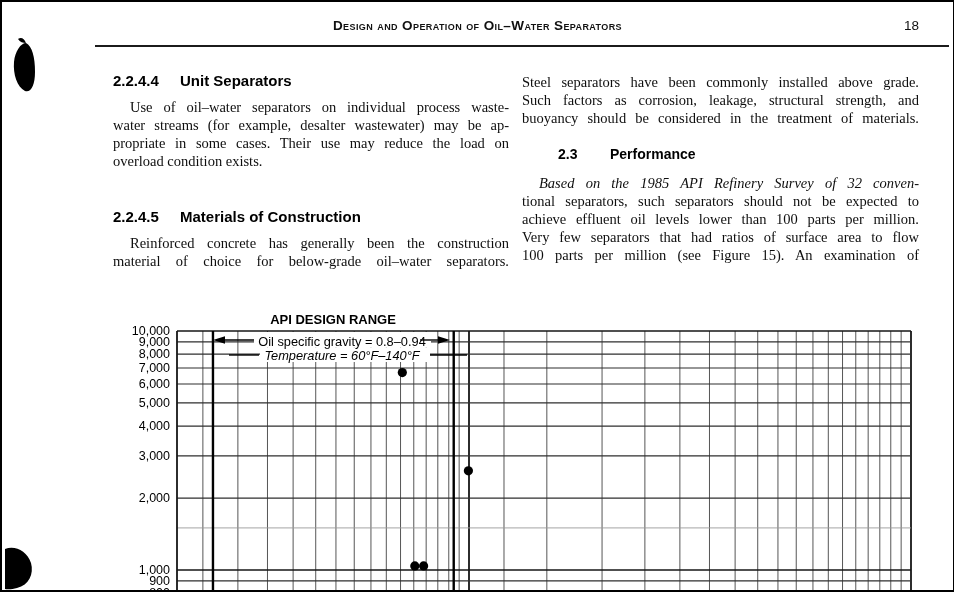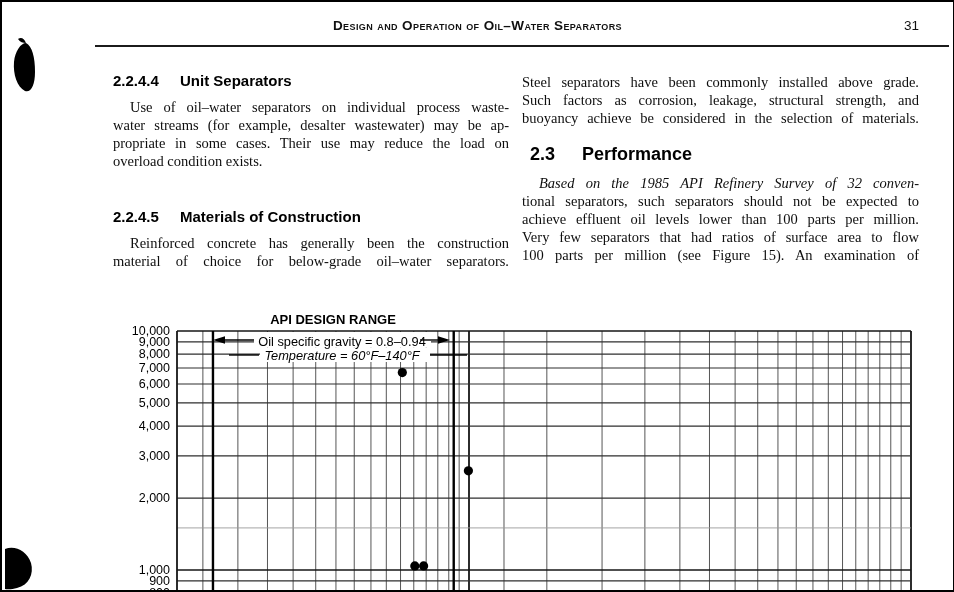--- a/index.html
+++ b/index.html
@@ -16,62 +16,62 @@
   .folio{
     position:absolute;top:16px;right:34px;
     font-family:"Liberation Sans",sans-serif;font-size:13.5px;color:#111;
   }
   .head-rule{position:absolute;top:43px;left:93px;width:854px;height:2px;background:#1b1b1b;}
   .col{position:absolute;font-size:14.5px;line-height:18px;}
   .col-left{left:111px;top:70px;width:396px;}
   .col-right{left:520px;top:71px;width:397px;}
   .head{font-family:"Liberation Sans",sans-serif;font-weight:bold;color:#000;}
   .head.h3{font-size:15px;line-height:17px;}
-  .head.h2{font-size:18px;line-height:20px;padding-left:8px;}
+  .head.h2{font-size:14px;line-height:20px;padding-left:8px;margin-left:28px;}
   .head.h3 .num{display:inline-block;width:67px;}
   .head.h2 .num{display:inline-block;width:52px;}
   .para{margin:0;}
   .head + .para{margin-top:9px;}
   .para + .head.h3{margin-top:38px;}
   .para + .head.h2{margin-top:17px;}
   .head.h2 + .para{margin-top:10px;}
   .pline{text-align:justify;text-align-last:justify;}
   .pline.last{text-align-last:auto;}
   .pline.ind{padding-left:17px;}
   .chart-overlay{position:absolute;left:0;top:0;width:954px;height:592px;pointer-events:none;}
   .bottom-frame{position:absolute;left:0;top:588px;width:100%;height:3px;background:#000;}
 </style>
 </head>
 <body>
 
 <div class="page">
 
   <div class="running-head">Design and Operation of Oil–Water Separators</div>
-  <div class="folio">31</div>
+  <div class="folio">18</div>
   <div class="head-rule"></div>
 
   <div class="col col-left" id="col-left">
       <div class="head h3"><span class="num">2.2.4.4</span><span>Unit Separators</span></div>
       <div class="para">
         <div class="pline ind"><span>Use of oil–water separators on individual process waste-</span></div>
         <div class="pline"><span>water streams (for example, desalter wastewater) may be ap-</span></div>
         <div class="pline"><span>propriate in some cases. Their use may reduce the load on</span></div>
         <div class="pline last"><span>overload condition exists.</span></div>
       </div>
       <div class="head h3"><span class="num">2.2.4.5</span><span>Materials of Construction</span></div>
       <div class="para">
         <div class="pline ind"><span>Reinforced concrete has generally been the construction</span></div>
         <div class="pline"><span>material of choice for below-grade oil–water separators.</span></div>
       </div>
     </div>
   <div class="col col-right" id="col-right">
       <div class="para">
         <div class="pline"><span>Steel separators have been commonly installed above grade.</span></div>
         <div class="pline"><span>Such factors as corrosion, leakage, structural strength, and</span></div>
-        <div class="pline"><span>buoyancy achieve be considered in the selection of materials.</span></div>
+        <div class="pline"><span>buoyancy should be considered in the treatment of materials.</span></div>
       </div>
       <div class="head h2"><span class="num">2.3</span><span>Performance</span></div>
       <div class="para">
         <div class="pline ind"><i>Based on the 1985 API Refinery Survey of 32 conven-</i></div>
         <div class="pline"><span>tional separators, such separators should not be expected to</span></div>
         <div class="pline"><span>achieve effluent oil levels lower than 100 parts per million.</span></div>
         <div class="pline"><span>Very few separators that had ratios of surface area to flow</span></div>
         <div class="pline"><span>100 parts per million (see Figure 15). An examination of</span></div>
       </div>
     </div>

